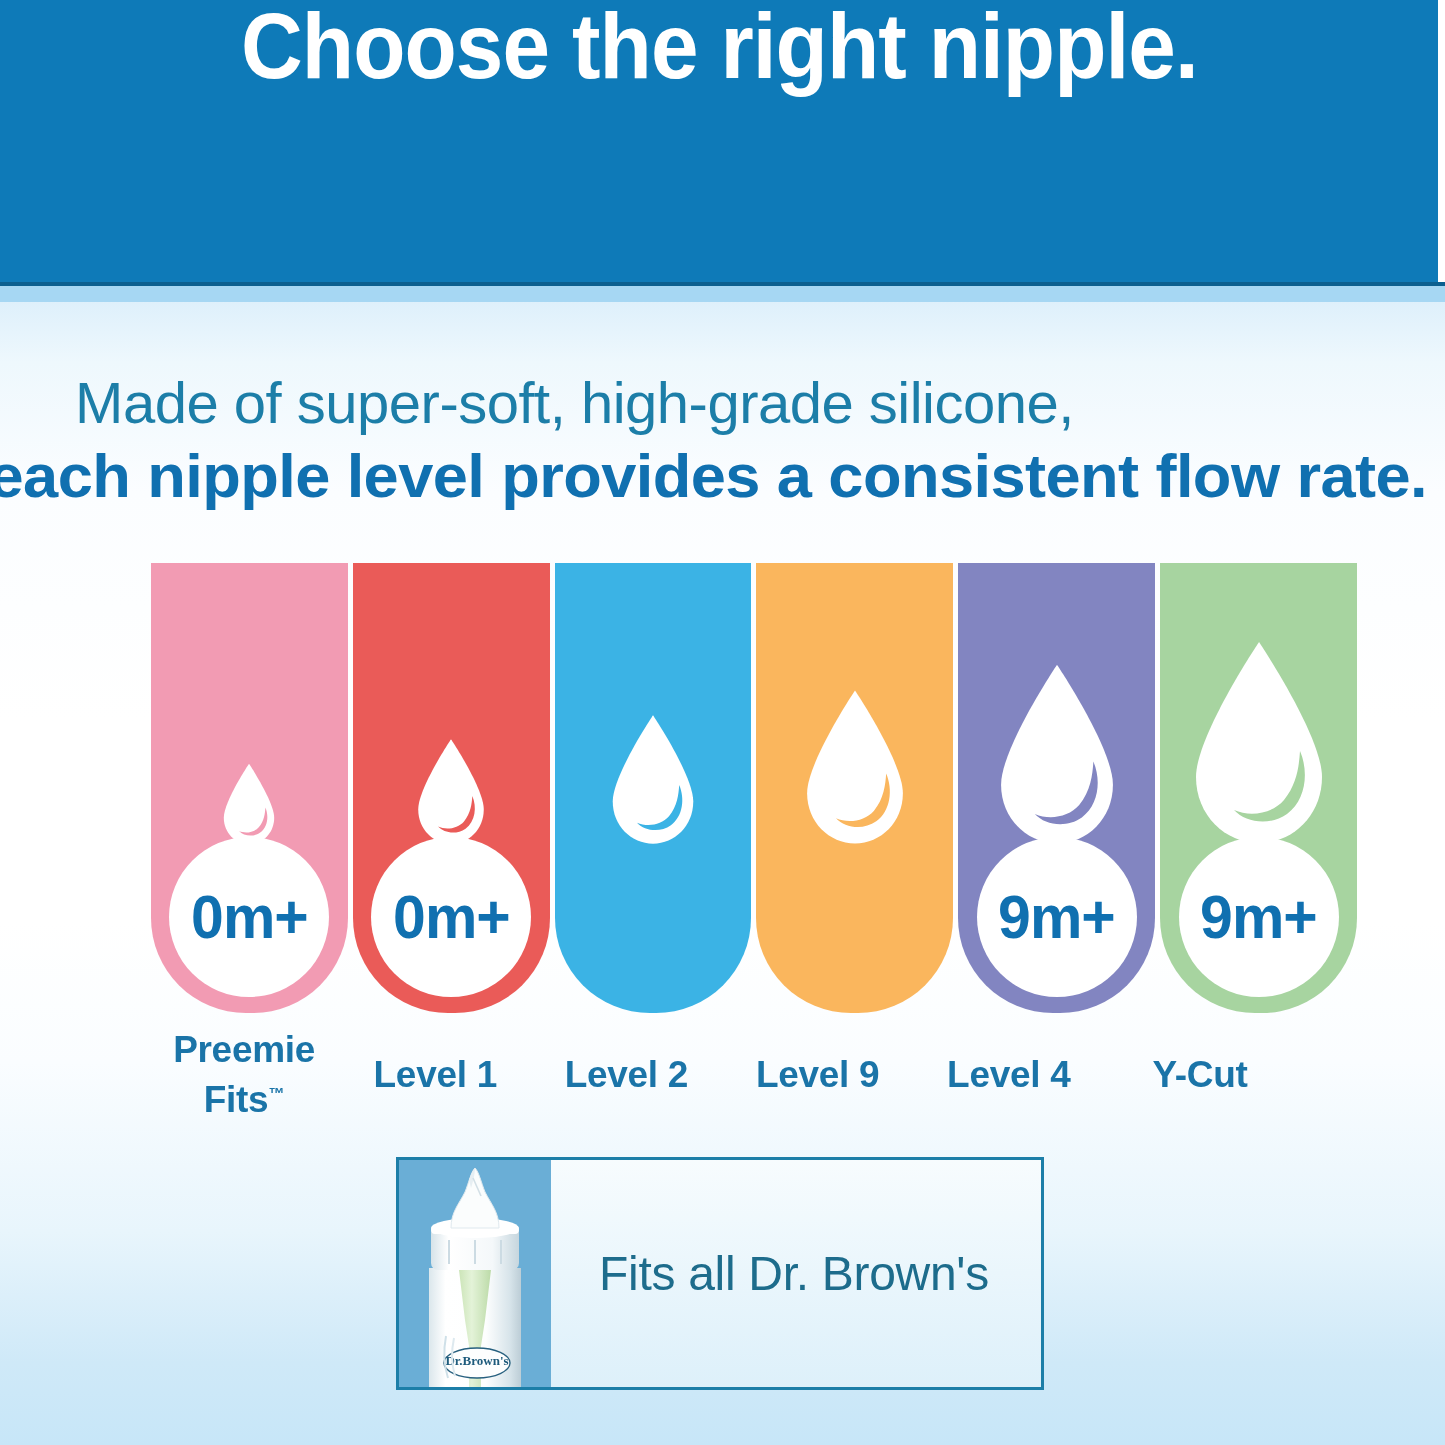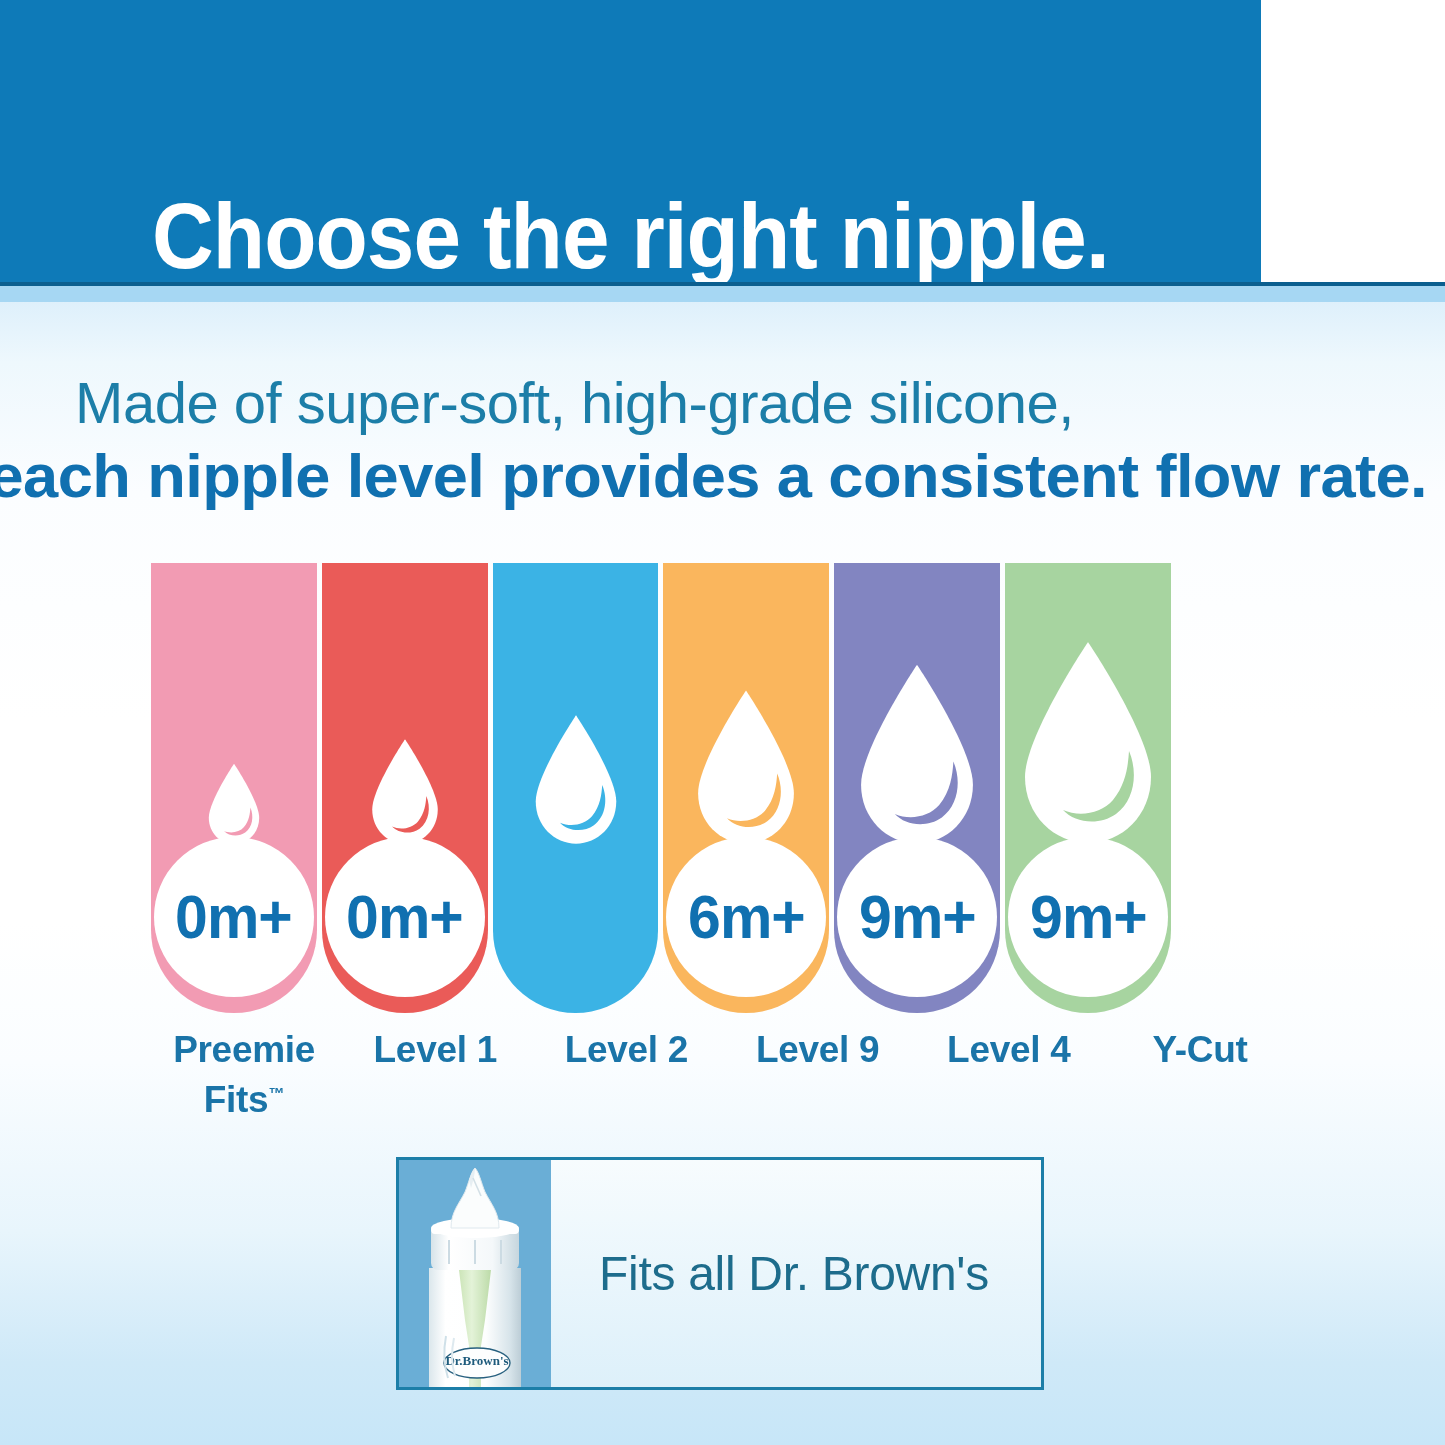--- a/index.html
+++ b/index.html
@@ -19,25 +19,25 @@
     width: 1445px;
     height: 1445px;
     background: #ffffff;
   }
 
   
   .header-band {
     position: absolute;
     left: 0;
     top: 0;
-    width: 1261px;
+    width: 1438px;
     height: 282px;
     background: #0e7ab8;
     display: flex;
-    align-items: flex-end;
+    align-items: flex-start;
     justify-content: center;
   }
   .header-title {
     color: #ffffff;
     font-family: "Liberation Sans Narrow", "Liberation Sans", sans-serif;
     font-weight: bold;
     font-size: 92px;
     letter-spacing: -1px;
     transform: scaleX(0.93);
     white-space: nowrap;
@@ -105,21 +105,21 @@
     letter-spacing: -0.6px;
     white-space: nowrap;
     transform: scaleX(1.02);
   }
 
   
   .cards-row {
     position: absolute;
     left: 151px;
     top: 563px;
-    width: 1020px;
+    width: 1206px;
     height: 450px;
     display: flex;
     gap: 5px;
   }
   .card {
     position: relative;
     width: 185px;
     height: 450px;
     border-bottom-left-radius: 95px;
     border-bottom-right-radius: 95px;
@@ -162,20 +162,21 @@
   }
 
   
   .labels-row {
     position: absolute;
     left: 151px;
     top: 1028px;
     width: 1142px;
     display: flex;
     gap: 5px;
+    align-items: center;
   }
   .label-cell {
     flex: 1 1 0;
     text-align: center;
     color: #1a74a8;
     font-family: "Liberation Sans Narrow", "Liberation Sans", sans-serif;
     font-weight: bold;
     font-size: 37px;
     line-height: 44px;
     letter-spacing: -0.3px;
@@ -288,23 +289,20 @@
             <path d="M116 111 C125 132 122 160 103 174 C86 186 62 183 50 170 C66 177 88 174 100 160 C113 144 115 126 116 111 Z" fill="#3bb3e5"></path>
           </svg>
         </div>
       </div>
       <div class="card" style="background: rgb(250, 182, 93);">
         <div class="drop-wrap">
           <svg class="drop-svg" width="114" height="156" viewBox="0 0 150 205">
             <path d="M75 2 C75 2 138 96 138 137 C138 175 109 203 75 203 C41 203 12 175 12 137 C12 96 75 2 75 2 Z" fill="#ffffff"></path>
             <path d="M116 111 C125 132 122 160 103 174 C86 186 62 183 50 170 C66 177 88 174 100 160 C113 144 115 126 116 111 Z" fill="#fab65d"></path>
           </svg>
-        </div>
-        <div class="age-circle">
-          <div class="age-text">6m+</div>
         </div>
       </div>
       <div class="card" style="background: rgb(130, 133, 193);">
         <div class="drop-wrap">
           <svg class="drop-svg" width="134" height="182" viewBox="0 0 150 205">
             <path d="M75 2 C75 2 138 96 138 137 C138 175 109 203 75 203 C41 203 12 175 12 137 C12 96 75 2 75 2 Z" fill="#ffffff"></path>
             <path d="M116 111 C125 132 122 160 103 174 C86 186 62 183 50 170 C66 177 88 174 100 160 C113 144 115 126 116 111 Z" fill="#8285c1"></path>
           </svg>
         </div>
         <div class="age-circle">

